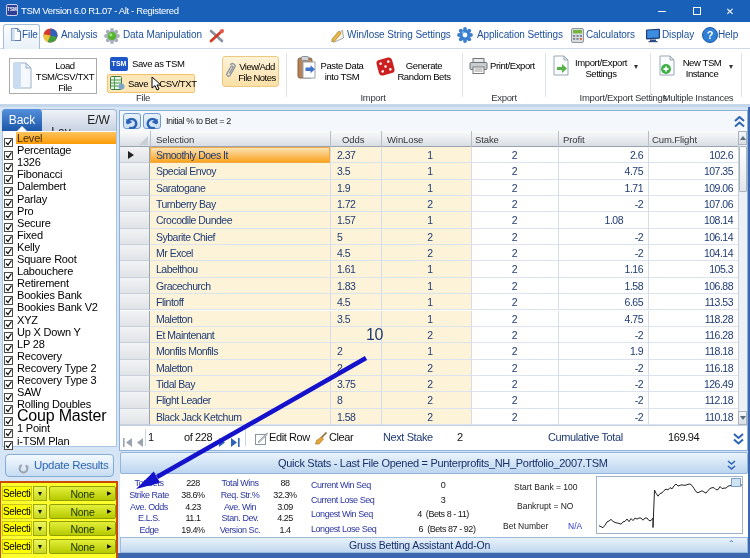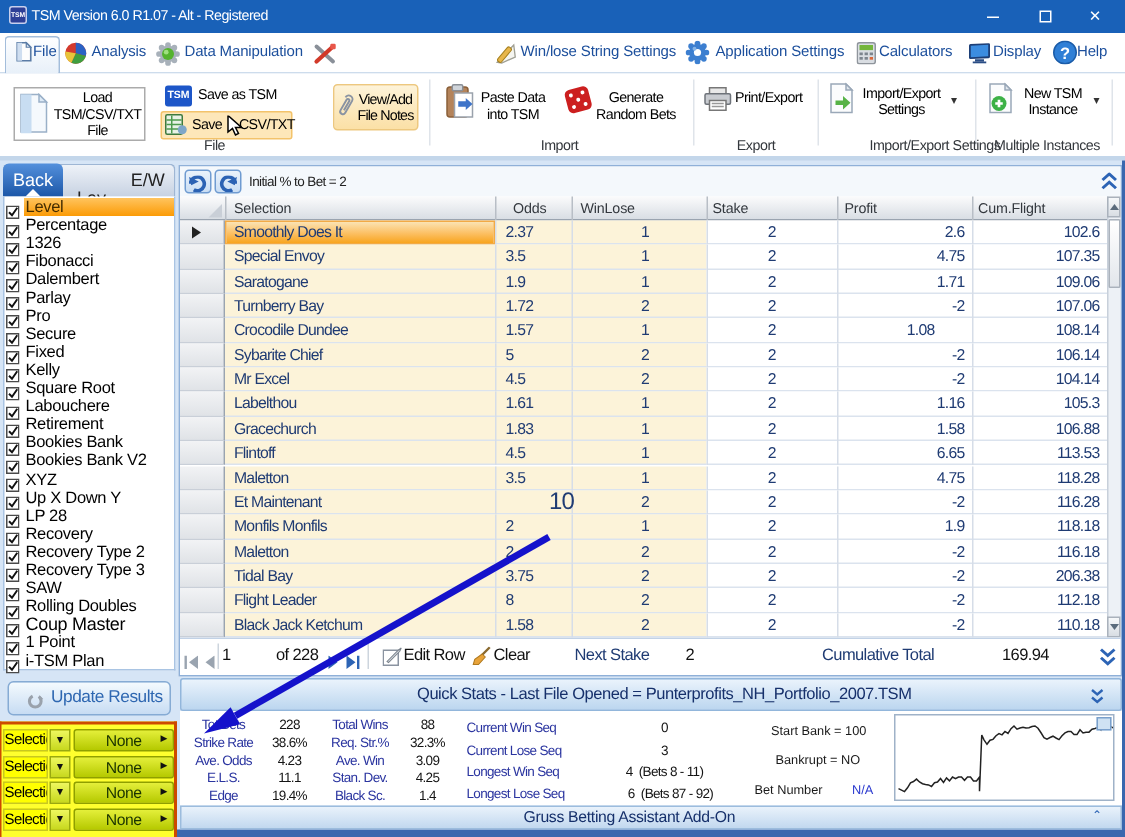--- a/index.html
+++ b/index.html
@@ -299,21 +299,21 @@
 <div class="ab" style="left:17px;top:386.1px;height:12.1px;line-height:12.3px;font-size:11px;letter-spacing:-0.2px;color:#000;">SAW</div>
 <div class="ab" style="left:4px;top:399.6px;width:9px;height:9px;"><svg width="9" height="9" viewBox="0 0 9 9">
         <rect x="0.5" y="0.5" width="8" height="8" fill="#fff" stroke="#4a4a4a"></rect>
         <path d="M2 4.5 L4 6.5 L7.5 1.5" fill="none" stroke="#111" stroke-width="1.3"></path>
       </svg></div>
 <div class="ab" style="left:17px;top:398.2px;height:12.1px;line-height:12.3px;font-size:11px;letter-spacing:-0.2px;color:#000;">Rolling Doubles</div>
 <div class="ab" style="left:4px;top:411.7px;width:9px;height:9px;"><svg width="9" height="9" viewBox="0 0 9 9">
         <rect x="0.5" y="0.5" width="8" height="8" fill="#fff" stroke="#4a4a4a"></rect>
         <path d="M2 4.5 L4 6.5 L7.5 1.5" fill="none" stroke="#111" stroke-width="1.3"></path>
       </svg></div>
-<div class="ab" style="left:17px;top:410.3px;height:12.1px;line-height:12.3px;font-size:12px;letter-spacing:-0.2px;color:#000;">Coup Master</div>
+<div class="ab" style="left:17px;top:410.3px;height:12.1px;line-height:12.3px;font-size:16px;letter-spacing:-0.2px;color:#000;">Coup Master</div>
 <div class="ab" style="left:4px;top:423.8px;width:9px;height:9px;"><svg width="9" height="9" viewBox="0 0 9 9">
         <rect x="0.5" y="0.5" width="8" height="8" fill="#fff" stroke="#4a4a4a"></rect>
         <path d="M2 4.5 L4 6.5 L7.5 1.5" fill="none" stroke="#111" stroke-width="1.3"></path>
       </svg></div>
 <div class="ab" style="left:17px;top:422.4px;height:12.1px;line-height:12.3px;font-size:11px;letter-spacing:-0.2px;color:#000;">1 Point</div>
 <div class="ab" style="left:4px;top:435.9px;width:9px;height:9px;"><svg width="9" height="9" viewBox="0 0 9 9">
         <rect x="0.5" y="0.5" width="8" height="8" fill="#fff" stroke="#4a4a4a"></rect>
         <path d="M2 4.5 L4 6.5 L7.5 1.5" fill="none" stroke="#111" stroke-width="1.3"></path>
       </svg></div>
 <div class="ab" style="left:17px;top:434.5px;height:12.1px;line-height:12.3px;font-size:11px;letter-spacing:-0.2px;color:#000;">i-TSM Plan</div>
@@ -573,21 +573,21 @@
 <div class="ab" style="left:330px;top:375.90px;width:1px;height:16.35px;background:#d6dde8;"></div>
 <div class="ab" style="left:381px;top:375.90px;width:1px;height:16.35px;background:#d6dde8;"></div>
 <div class="ab" style="left:471px;top:375.90px;width:1px;height:16.35px;background:#d6dde8;"></div>
 <div class="ab" style="left:558px;top:375.90px;width:1px;height:16.35px;background:#d6dde8;"></div>
 <div class="ab" style="left:648px;top:375.90px;width:1px;height:16.35px;background:#d6dde8;"></div>
 <div class="ab" style="left:156px;top:375.90px;height:16.35px;line-height:16.35px;font-size:10.5px;letter-spacing:-0.5px;color:#1f3b73;">Tidal Bay</div>
 <div class="ab" style="left:337px;top:375.90px;height:16.35px;line-height:16.35px;font-size:10.5px;letter-spacing:-0.5px;color:#1f3b73;">3.75</div>
 <div class="ab" style="left:385px;top:375.90px;width:90px;height:16.35px;line-height:16.35px;font-size:10.5px;letter-spacing:-0.5px;color:#1f3b73;text-align:center;">2</div>
 <div class="ab" style="left:471px;top:375.90px;width:87px;height:16.35px;line-height:16.35px;font-size:10.5px;letter-spacing:-0.5px;color:#1f3b73;text-align:center;">2</div>
 <div class="ab" style="left:558px;top:375.90px;width:85px;height:16.35px;line-height:16.35px;font-size:10.5px;letter-spacing:-0.5px;color:#1f3b73;text-align:right;">-2</div>
-<div class="ab" style="left:648px;top:375.90px;width:85px;height:16.35px;line-height:16.35px;font-size:10.5px;letter-spacing:-0.5px;color:#1f3b73;text-align:right;">206.38</div>
+<div class="ab" style="left:648px;top:375.90px;width:85px;height:16.35px;line-height:16.35px;font-size:10.5px;letter-spacing:-0.5px;color:#1f3b73;text-align:right;">126.49</div>
 <div class="ab" style="left:150px;top:392.25px;width:321px;height:16.35px;background:#fcf3d9;border-bottom:1px solid #dbe3ee;"></div>
 <div class="ab" style="left:471px;top:392.25px;width:267px;height:16.35px;background:#fff;border-bottom:1px solid #dbe3ee;"></div>
 <div class="ab" style="left:120px;top:392.25px;width:30px;height:16.35px;background:linear-gradient(#f2f3f5,#e0e3e7);border-bottom:1px solid #c9cfd8;border-right:1px solid #9aa4b0;"></div>
 <div class="ab" style="left:330px;top:392.25px;width:1px;height:16.35px;background:#d6dde8;"></div>
 <div class="ab" style="left:381px;top:392.25px;width:1px;height:16.35px;background:#d6dde8;"></div>
 <div class="ab" style="left:471px;top:392.25px;width:1px;height:16.35px;background:#d6dde8;"></div>
 <div class="ab" style="left:558px;top:392.25px;width:1px;height:16.35px;background:#d6dde8;"></div>
 <div class="ab" style="left:648px;top:392.25px;width:1px;height:16.35px;background:#d6dde8;"></div>
 <div class="ab" style="left:156px;top:392.25px;height:16.35px;line-height:16.35px;font-size:10.5px;letter-spacing:-0.5px;color:#1f3b73;">Flight Leader</div>
 <div class="ab" style="left:337px;top:392.25px;height:16.35px;line-height:16.35px;font-size:10.5px;letter-spacing:-0.5px;color:#1f3b73;">8</div>
@@ -670,21 +670,21 @@
 <div class="ab st" style="left:119px;top:501.5px;width:60px;text-align:center;">Ave. Odds</div>
 <div class="ab sv" style="left:163px;top:501.5px;width:60px;text-align:center;">4.23</div>
 <div class="ab st" style="left:210px;top:501.5px;width:60px;text-align:center;">Ave. Win</div>
 <div class="ab sv" style="left:255px;top:501.5px;width:60px;text-align:center;">3.09</div>
 <div class="ab st" style="left:119px;top:513px;width:60px;text-align:center;">E.L.S.</div>
 <div class="ab sv" style="left:163px;top:513px;width:60px;text-align:center;">11.1</div>
 <div class="ab st" style="left:210px;top:513px;width:60px;text-align:center;">Stan. Dev.</div>
 <div class="ab sv" style="left:255px;top:513px;width:60px;text-align:center;">4.25</div>
 <div class="ab st" style="left:119px;top:524.5px;width:60px;text-align:center;">Edge</div>
 <div class="ab sv" style="left:163px;top:524.5px;width:60px;text-align:center;">19.4%</div>
-<div class="ab st" style="left:210px;top:524.5px;width:60px;text-align:center;">Black Sc.</div>
+<div class="ab st" style="left:210px;top:524.5px;width:60px;text-align:center;">Version Sc.</div>
 <div class="ab sv" style="left:255px;top:524.5px;width:60px;text-align:center;">1.4</div>
 <div class="ab st" style="left:311px;top:480px;">Current Win Seq</div>
 <div class="ab st" style="left:311px;top:494.5px;">Current Lose Seq</div>
 <div class="ab st" style="left:311px;top:509px;">Longest Win Seq</div>
 <div class="ab st" style="left:311px;top:523.5px;">Longest Lose Seq</div>
 <div class="ab sv" style="left:413px;top:480px;width:60px;text-align:center;">0</div>
 <div class="ab sv" style="left:413px;top:494.5px;width:60px;text-align:center;">3</div>
 <div class="ab sv" style="left:383px;top:509px;width:120px;text-align:center;">4&nbsp;&nbsp;(Bets 8 - 11)</div>
 <div class="ab sv" style="left:387px;top:523.5px;width:120px;text-align:center;">6&nbsp;&nbsp;(Bets 87 - 92)</div>
 <div class="ab" style="left:514px;top:481.5px;font-size:8.5px;color:#1a1a1a;">Start Bank = 100</div>

